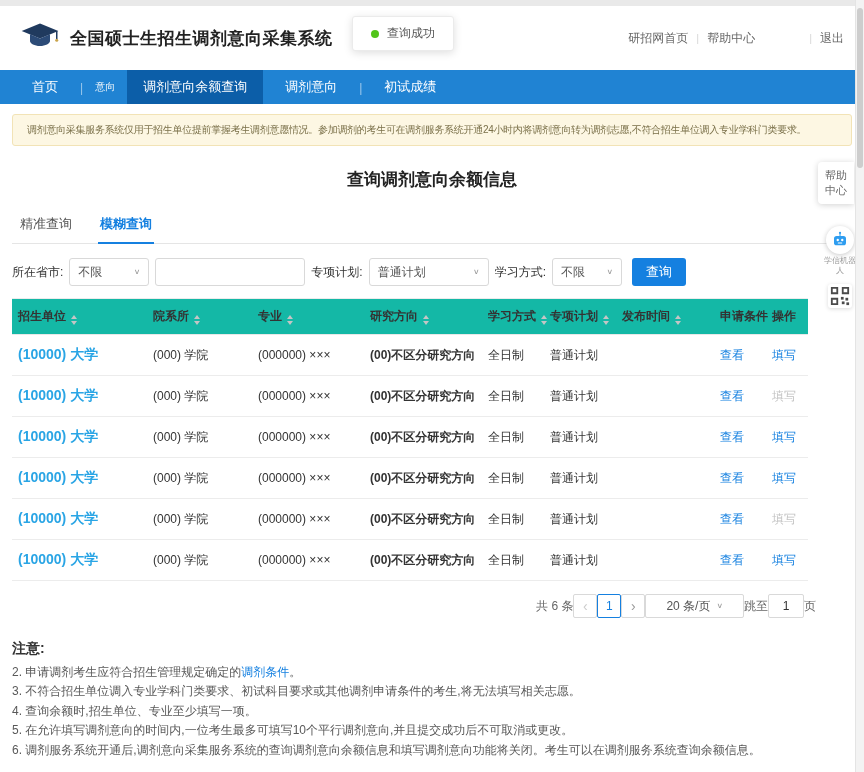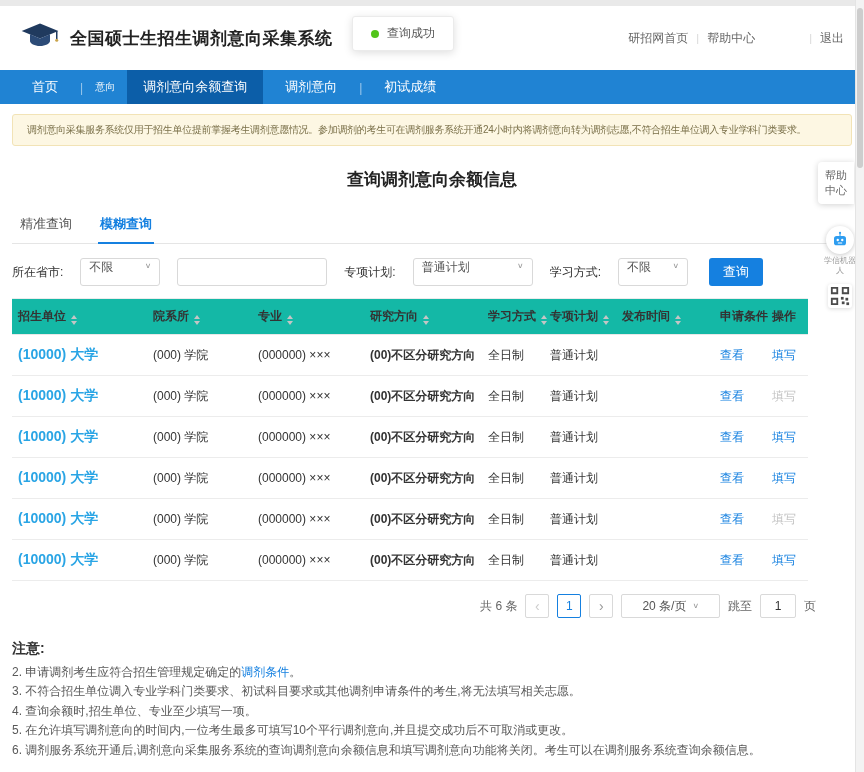--- a/index.html
+++ b/index.html
@@ -26,24 +26,24 @@
   .nav-sep::before{content:"|";color:rgba(255,255,255,.55);font-size:12px;}
   
   .notice{margin:10px 12px 0;background:#fdf7e3;border:1px solid #f2e3b6;border-radius:3px;
           padding:8px 14px;font-size:10px;letter-spacing:-.3px;color:#7a7049;
           white-space:nowrap;overflow:hidden;}
   
   .page-title{font-size:17px;font-weight:bold;color:#222;text-align:center;margin:22px 0 0;}
   .tabs{display:flex;gap:24px;margin:16px 12px 0;border-bottom:1px solid #e5e5e5;padding-left:6px;}
   .tab{font-size:13px;color:#555;padding:8px 2px 9px;cursor:pointer;}
   .tab.active{color:#1580e0;border-bottom:2px solid #1580e0;margin-bottom:-1px;font-weight:bold;}
-  .filters{display:flex;align-items:center;gap:17px;margin:14px 0 0 12px;}
+  .filters{display:flex;align-items:center;gap:6px;margin:14px 0 0 12px;}
   .flabel{font-size:12px;color:#333;white-space:nowrap;}
   .fselect{height:28px;border:1px solid #d9d9d9;border-radius:3px;background:#fff;display:inline-flex;
-           justify-content:space-between;padding:0 8px;font-size:12px;color:#555;
+           align-items:center;justify-content:space-between;padding:0 8px;font-size:12px;color:#555;
            cursor:pointer;box-sizing:border-box;}
   .w80{width:80px;}.w120{width:120px;}.w70{width:70px;}
   .fcaret{font-size:9px;color:#999;transform:scaleY(.8);}
   .finput{width:150px;height:28px;border:1px solid #d9d9d9;border-radius:3px;padding:0 8px;
           font-size:12px;box-sizing:border-box;color:#333;}
   .search-btn{width:54px;height:28px;background:#1580e0;color:#fff;border:none;border-radius:3px;
               font-size:13px;cursor:pointer;margin-left:4px;}
   
   .results{width:796px;margin:12px 0 0 12px;border-collapse:collapse;table-layout:fixed;}
   .results th{background:#14b8a6;border-top:1px solid #ececec;border-bottom:1px solid #e8e8e8;
@@ -53,21 +53,21 @@
   .unit{color:#2aa5e5;font-weight:bold;font-size:14px;text-decoration:none;cursor:pointer;}
   .dir{font-weight:600;}
   .act{color:#1580e0;text-decoration:none;cursor:pointer;}
   .act.disabled{color:#c3c3c3;cursor:default;}
   .sort{display:inline-flex;flex-direction:column;margin-left:5px;vertical-align:1px;}
   .sort i{display:block;width:0;height:0;border-left:3.5px solid transparent;border-right:3.5px solid transparent;}
   .sort .up{border-bottom:4px solid #c5c5c5;margin-bottom:2px;}
   .sort .dn{border-top:4px solid #c5c5c5;}
   
   .pagination{margin:13px 48px 0 12px;display:flex;justify-content:flex-end;align-items:center;
-              gap:8px;font-size:12px;color:#666;}
+              font-size:12px;color:#666;}
   .pg-btn{min-width:24px;height:24px;border:1px solid #d9d9d9;background:#fff;border-radius:2px;
           font-size:14px;display:inline-flex;align-items:center;justify-content:center;color:#999;
           cursor:pointer;padding:0;line-height:1;}
   .pg-btn.prev{color:#ccc;}
   .pg-btn.active{border-color:#1580e0;color:#1580e0;font-size:12px;}
   .pg-size{height:24px;border:1px solid #d9d9d9;border-radius:2px;display:inline-flex;align-items:center;
            gap:6px;padding:0 20px;font-size:12px;color:#555;background:#fff;cursor:pointer;box-sizing:border-box;}
   .pg-jump{width:36px;height:24px;border:1px solid #d9d9d9;border-radius:2px;text-align:center;
            font-size:12px;color:#333;box-sizing:border-box;}
   

